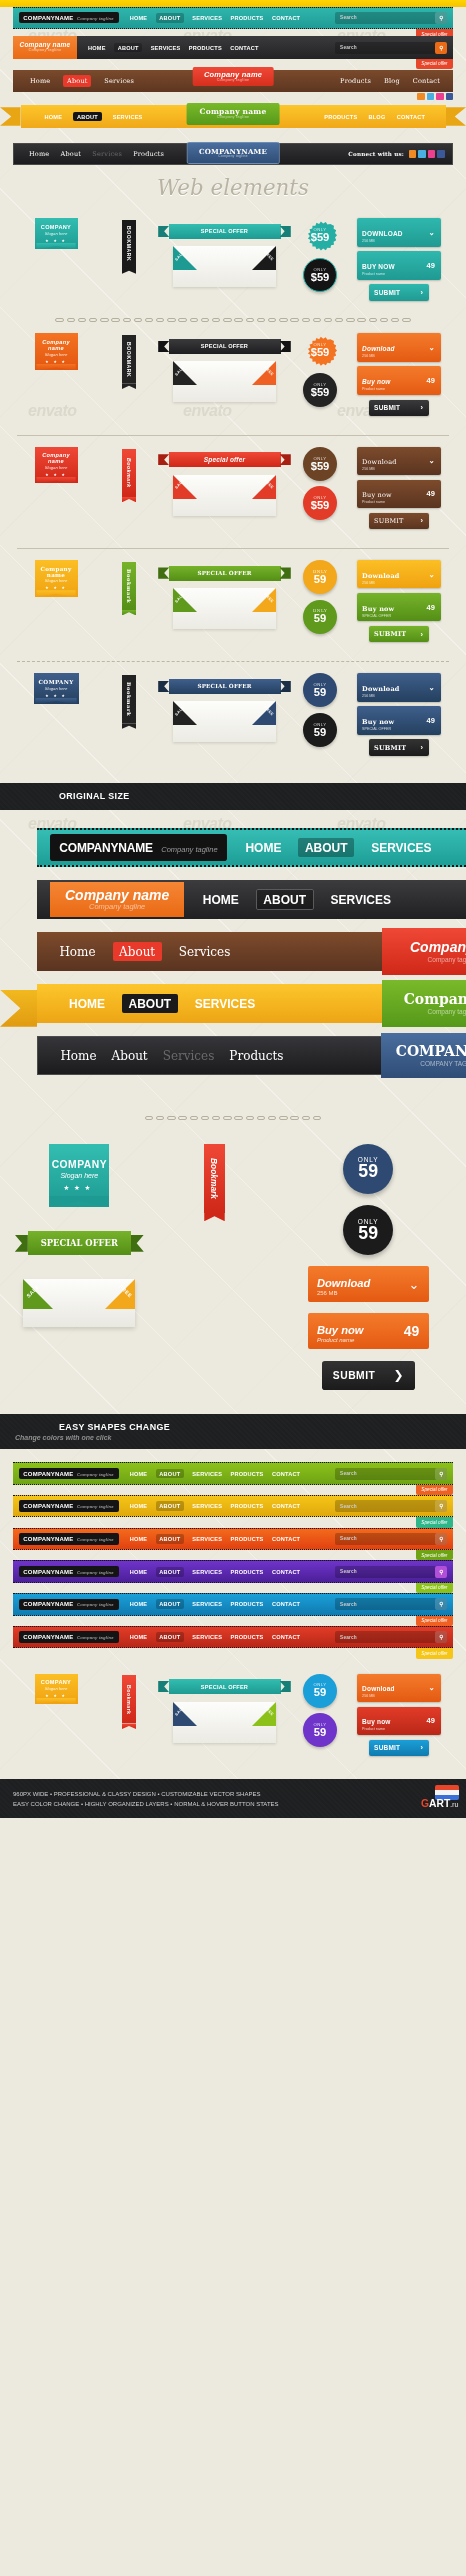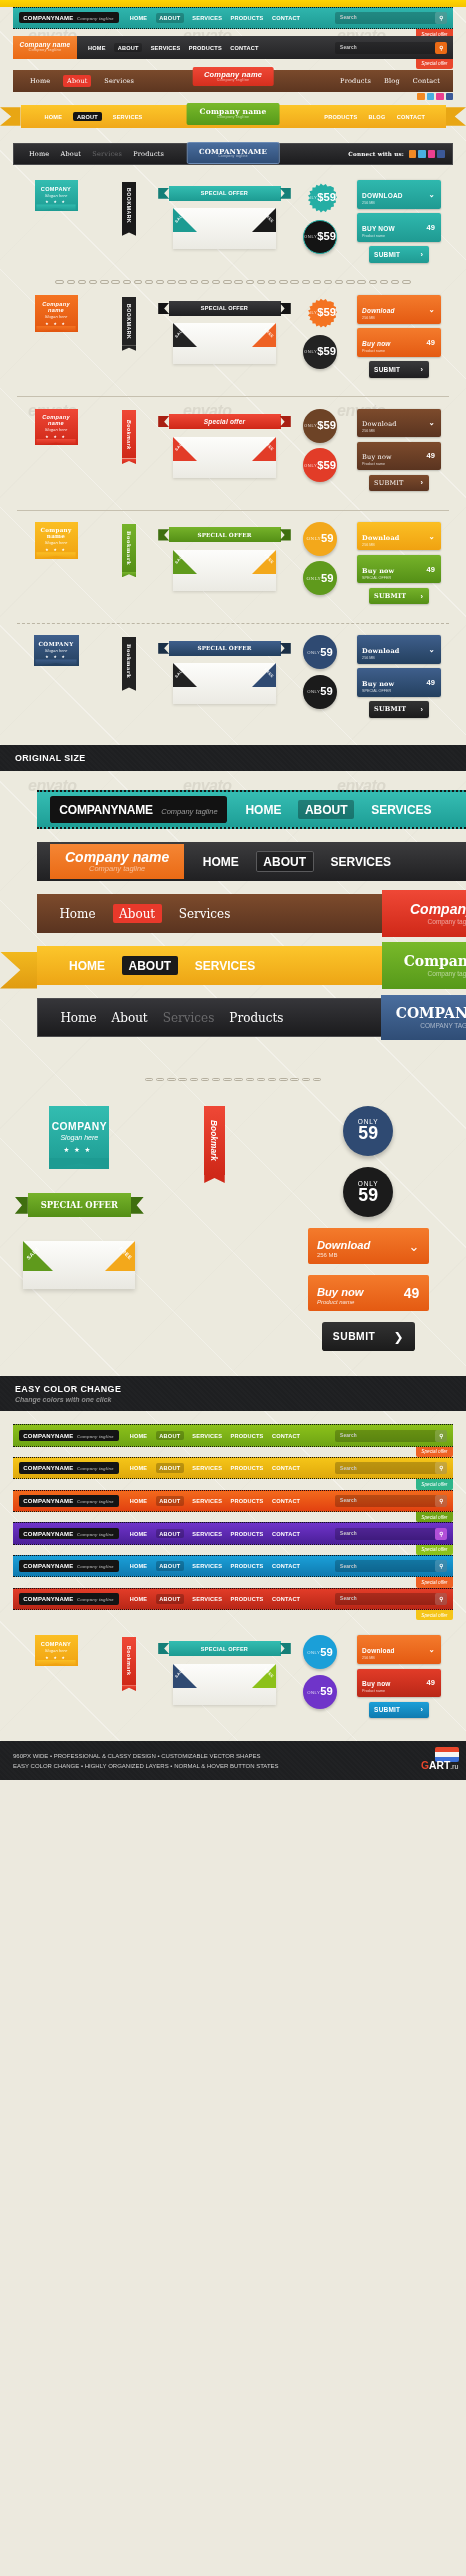--- a/index.html
+++ b/index.html
@@ -51,21 +51,21 @@
     text-align:center; font-family:"DejaVu Serif", serif; font-style:italic;
     font-size:21.4px; color:#b9b3a2; padding:13px 0 11.2px;
     text-shadow:0 0.9px 0 #fff;
   }
 
   
   .band {
     background:#1e1f21; padding:8.4px 0 8.4px 15px;
     background-image: repeating-linear-gradient(45deg, rgba(255,255,255,.012) 0 1.9px, transparent 1.9px 3.7px);
   }
-  .band-title { color:#fff; font-size:8.9px; font-weight:bold; letter-spacing:0.4px; }
+  .band-title { color:#fff; font-size:8.9px; font-weight:bold; letter-spacing:0.4px;margin-left:44px; }
   .band-sub { color:#8f8f8f; font-size:7px; font-style:italic; font-weight:bold; margin-top:1.9px; }
 
   
   .navwrap { padding:0 13px; margin-bottom:7.5px; position:relative; }
   .nav {
     height:22.4px; display:flex; align-items:center; position:relative;
     font-size:5.6px; font-weight:bold; color:#fff; letter-spacing:0.2px;
   }
   .nav.teal   { background:linear-gradient(#2fb5ad,#1f9c95); border-top:1.9px dotted #141414; border-bottom:1.9px dotted #141414; }
   .nav.dark   { background:linear-gradient(#3a3a3c,#232325); }
@@ -166,21 +166,21 @@
   .corner.l .tri { border-top:24px solid transparent; border-left:24px solid currentColor; }
   .corner.r .tri { border-top:24px solid transparent; border-right:24px solid currentColor; right:0; }
   .corner .lbl {
     position:absolute; color:#fff; font-size:3.7px; font-weight:bold; letter-spacing:0.5px;
   }
   .corner.l .lbl { left:0.9px; top:7.5px; transform:rotate(-45deg); }
   .corner.r .lbl { right:0.9px; top:7.5px; transform:rotate(45deg); }
 
   .seal {
     width:34px; height:34px; border-radius:50%; color:#fff; display:flex;
-    align-items:center; justify-content:center; margin-bottom:5.6px;
+    flex-direction:column; align-items:center; justify-content:center; margin-bottom:5.6px;
     box-shadow:0 1.9px 2.8px rgba(0,0,0,.2);
   }
   .seal .only { font-size:4.2px; letter-spacing:0.5px; opacity:.8; }
   .seal .amt  { font-size:11.2px; font-weight:bold; line-height:1; }
   .seal.starry {
     clip-path: polygon(100% 50%,94.2% 56.6%,97.6% 64.7%,90.1% 69%,91% 77.8%,82.5% 79.4%,80.4% 87.9%,71.8% 86.6%,67% 94%,59.4% 89.4%,52.6% 95%,47.4% 88%,39.4% 91.4%,36.5% 83%,27.8% 83.2%,27.5% 74.5%,19.1% 72.2%,22.1% 63.9%,14.6% 59.3%,20.2% 52.6%,14.6% 45.7%,22.1% 41%,19.1% 32.8%,27.5% 30.5%,27.8% 21.8%,36.5% 22%,39.4% 13.6%,47.4% 17%,52.6% 10%,59.4% 15.6%,67% 11%,71.8% 18.4%,80.4% 17.1%,91% 22.2%,90.1% 31%,97.6% 35.3%,94.2% 43.4%);
   }
 
   .btn {
     width:84px; padding:3.7px 5.6px; color:#fff; margin-bottom:4.7px; border-radius:1.9px;
@@ -372,20 +372,21 @@
             <i style="background:#f08a24"></i>
             <i style="background:#4aaee0"></i>
             <i style="background:#ec3f8f"></i>
             <i style="background:#3b5998"></i>
           </span>
         </div>
       </div>
     </div>
 
 
+    <div class="section-title" style="padding-top:1.9px">Web elements</div>
     <span class="wm" style="left:28px;top:395px">envato</span>
     <span class="wm" style="left:183px;top:395px">envato</span>
     <span class="wm" style="left:337px;top:395px">envato</span>
 
     <div class="elrow">
       <div class="col c1">
         <div class="ribbon-badge" style="background:linear-gradient(#33bdb1,#1d9b92)">
           <div class="t1">COMPANY</div>
           <div class="t2">Slogan here</div>
           <div class="stars">★ ★ ★</div>
@@ -866,21 +867,21 @@
         </div>
         <div style="width:93px;padding:7.5px 11.2px;background:linear-gradient(#333,#1b1b1b);color:#fff;display:flex;align-items:center;justify-content:space-between;border-radius:2.8px">
           <span style="font-size:10.3px;font-weight:bold;letter-spacing:0.5px">SUBMIT</span>
           <span style="font-size:12px">❯</span>
         </div>
       </div>
     </div>
   </div>
 
   <div class="band">
-    <div class="band-title">EASY COLOR CHANGE</div>
+    <div class="band-title">EASY SHAPES CHANGE</div>
     <div class="band-sub">Change colors with one click</div>
   </div>
 
   <div class="paper" style="padding:13px 0 9.3px">
 
     <div class="ccrow">
       <div class="nav" style="background:linear-gradient(#8cc11a,#6ea414);border-top:1.9px dotted #141414;border-bottom:1.9px dotted #141414">
         <div class="logo-chip">
           <span class="nm">COMPANYNAME</span>
           <span class="tg">Company tagline</span>

